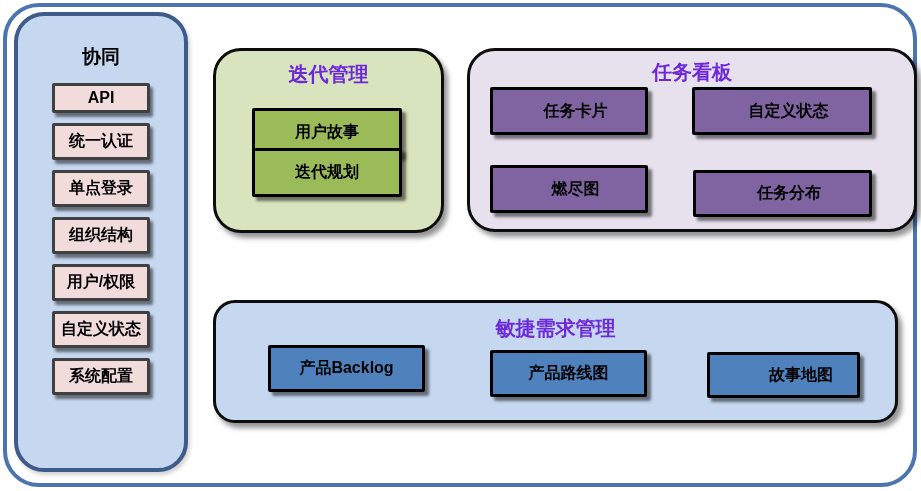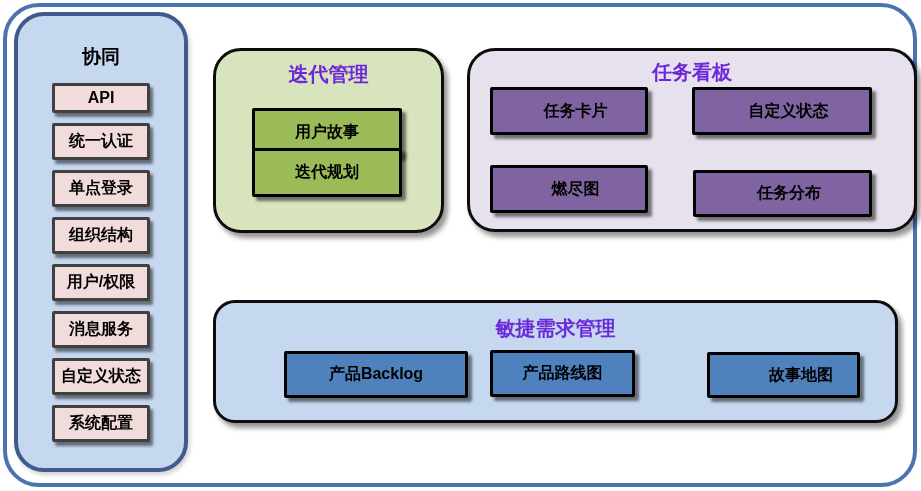--- a/index.html
+++ b/index.html
@@ -128,21 +128,20 @@
   <div class="outer-frame"></div>
 
   <div class="sidebar">
     <div class="sidebar-title">协同</div>
     <div class="sidebar-list">
       <div class="pill short">API</div>
       <div class="pill">统一认证</div>
       <div class="pill">单点登录</div>
       <div class="pill">组织结构</div>
       <div class="pill">用户/权限</div>
-      <div class="pill">消息服务</div>
       <div class="pill">自定义状态</div>
       <div class="pill">系统配置</div>
     </div>
   </div>
 
   <div class="group group-green">
     <div class="group-title" style="top:10px;">迭代管理</div>
     <div class="box box-green" style="left:36px; top:37px; width:150px; height:49px;margin-top:20px;">用户故事</div>
     <div class="box box-green" style="left:36px; top:97px; width:150px; height:49px;">迭代规划</div>
   </div>
@@ -150,17 +149,17 @@
   <div class="group group-lavender">
     <div class="group-title" style="top:8px;">任务看板</div>
     <div class="box box-purple" style="left:20px; top:36px; width:158px; height:48px;">任务卡片</div>
     <div class="box box-purple" style="left:222px; top:36px; width:180px; height:48px;font-family:Liberation Mono, monospace;">自定义状态</div>
     <div class="box box-purple" style="left:20px; top:114px; width:158px; height:48px;">燃尽图</div>
     <div class="box box-purple" style="left:223px; top:119px; width:179px; height:47px;">任务分布</div>
   </div>
 
   <div class="group group-blue">
     <div class="group-title" style="top:12px;">敏捷需求管理</div>
-    <div class="box box-blue" style="left:52px; top:48px; width:184px; height:47px;margin-left:16px;">产品Backlog</div>
-    <div class="box box-blue" style="left:274px; top:47px; width:145px; height:47px;">产品路线图</div>
+    <div class="box box-blue" style="left:52px; top:42px; width:157px; height:47px;">产品Backlog</div>
+    <div class="box box-blue" style="left:274px; top:47px; width:157px; height:47px;">产品路线图</div>
     <div class="box box-blue" style="left:491px; top:49px; width:153px; height:46px;padding-left:35px;">故事地图</div>
   </div>
 </div>
 
 </body></html>

